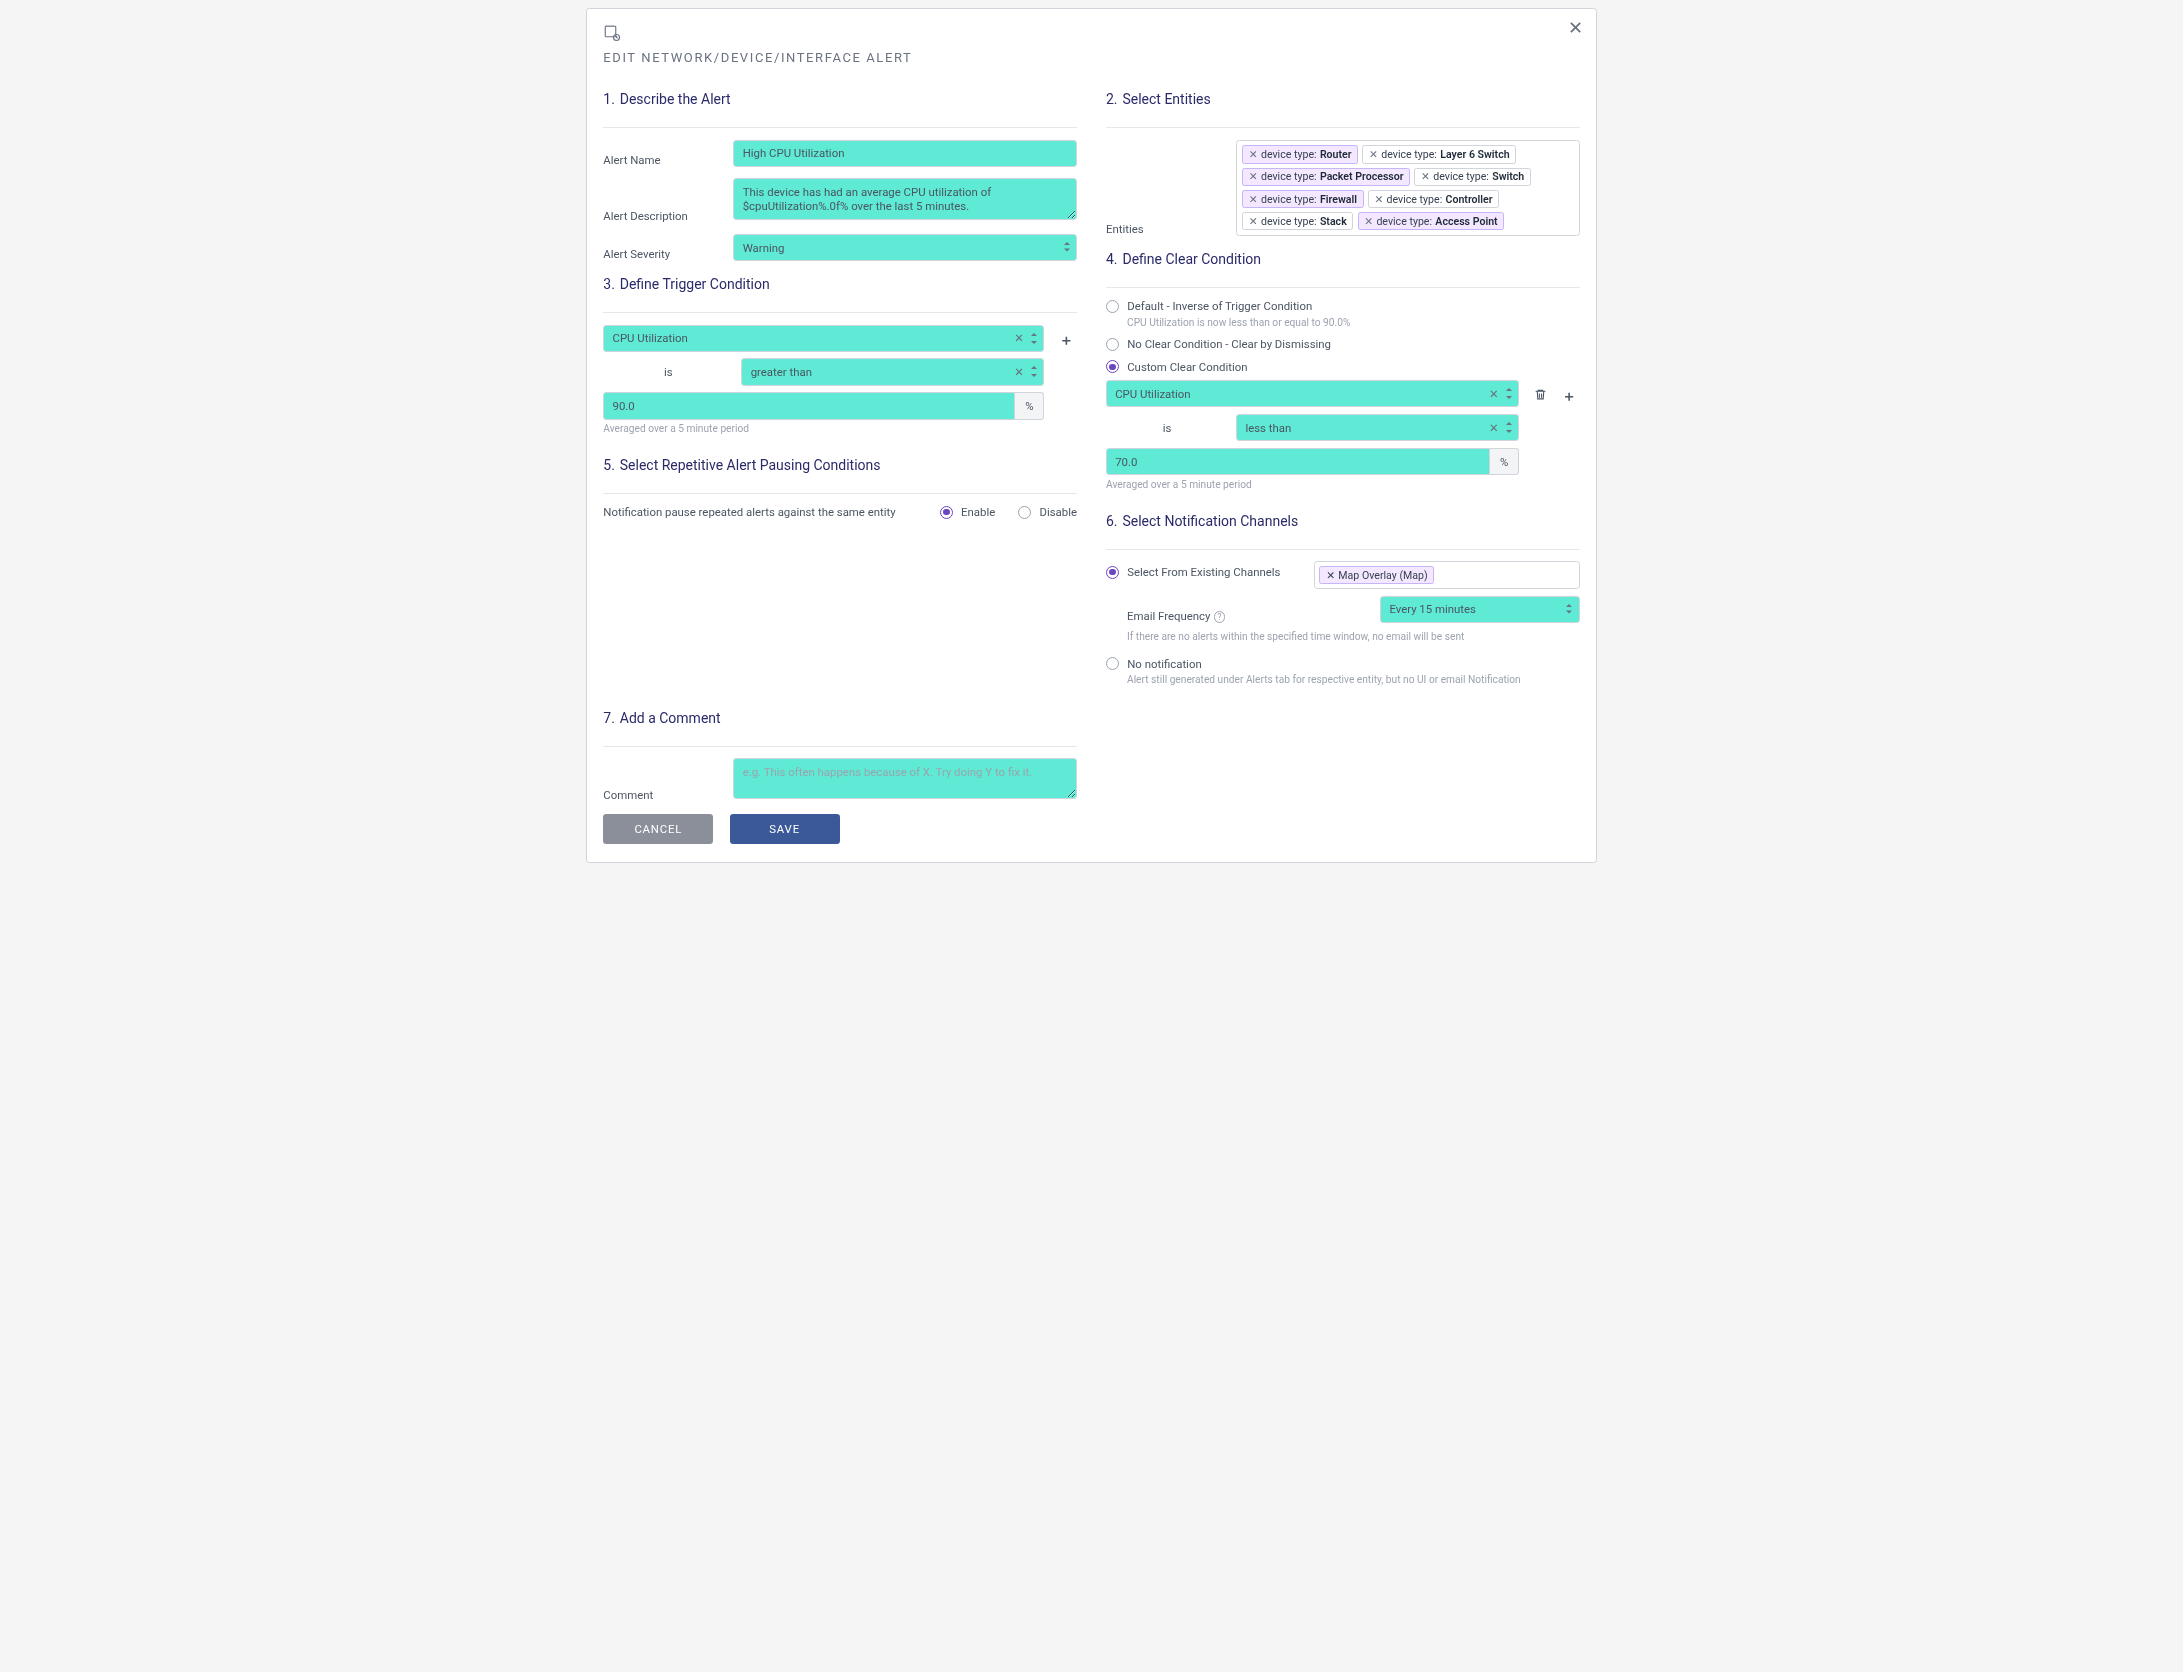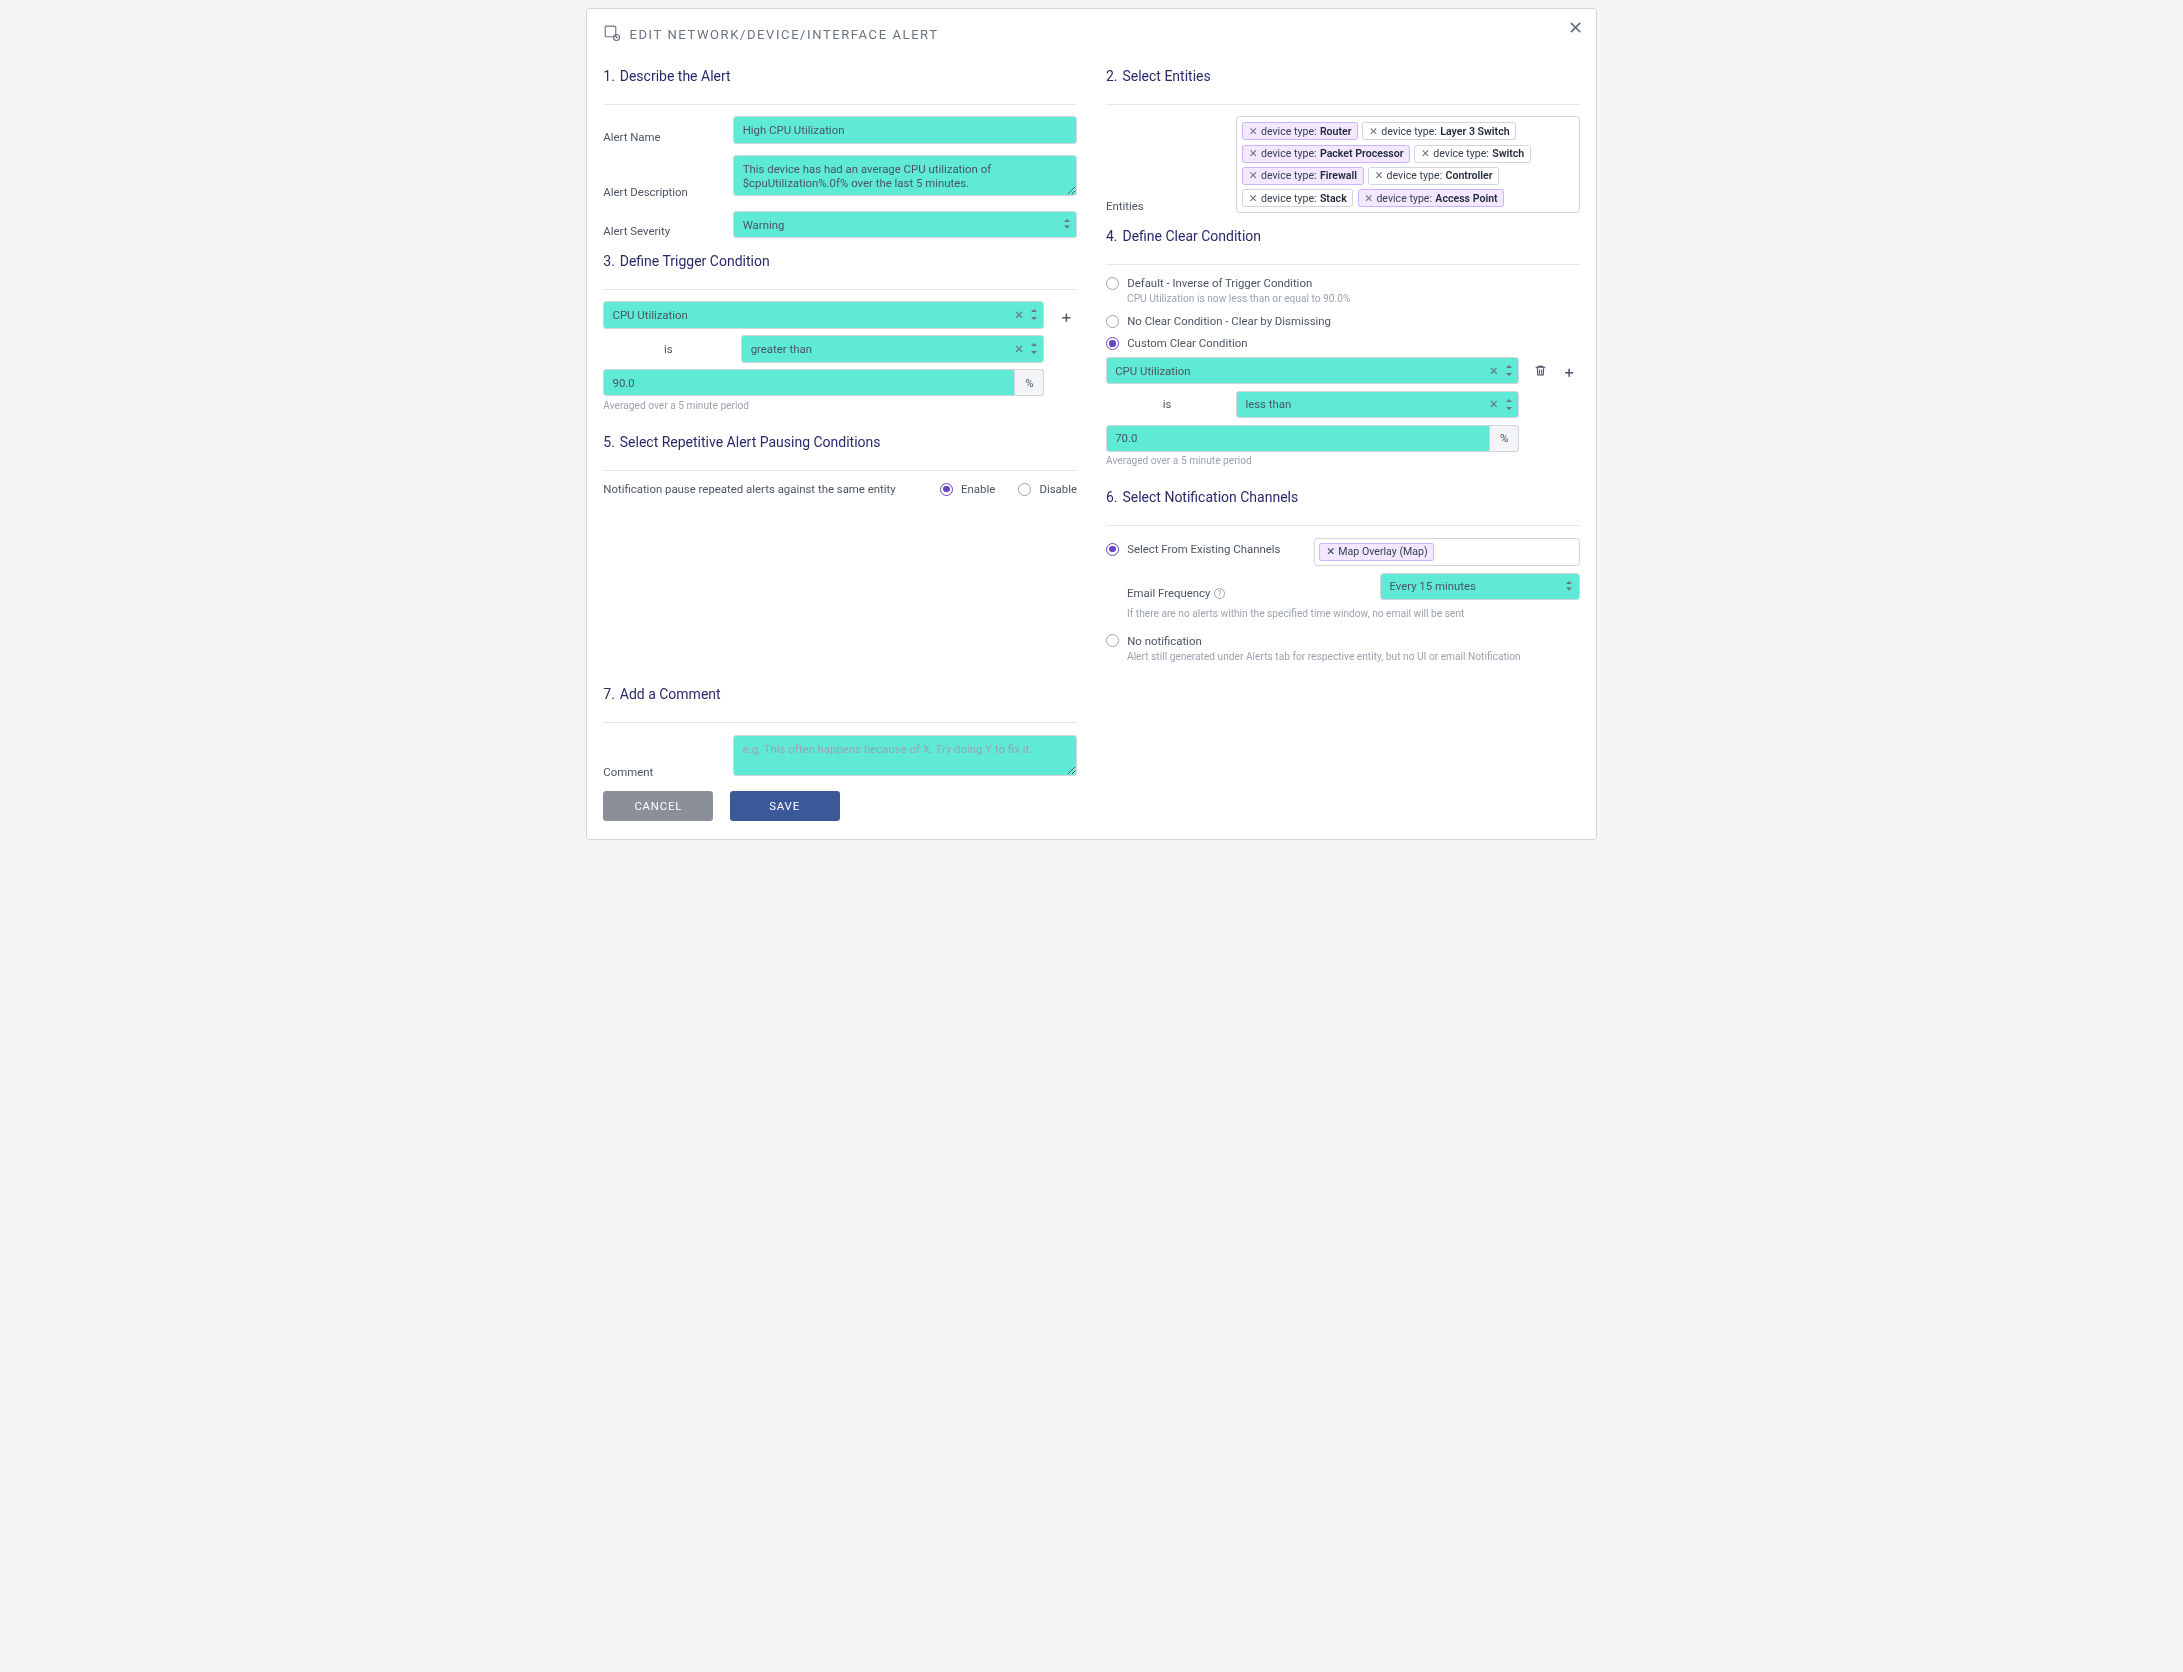--- a/index.html
+++ b/index.html
@@ -13,21 +13,21 @@
     --blue:#3b5998;
     --gray-btn:#8a8f99;
   }
   *{box-sizing:border-box;font-family:-apple-system,BlinkMacSystemFont,"Segoe UI",Roboto,Arial,sans-serif;}
   body{margin:0;background:#f5f5f5;padding:8.2px;}
   .modal{
     background:#fff;border:0.8px solid var(--border);border-radius:3.3px;
     max-width:1011px;margin:0 auto;position:relative;
     padding:14.7px 16.3px 18px 16.3px;
   }
-  .modal-header{display:flex;align-items:flex-end;gap:8.2px;margin-bottom:11.4px;}
+  .modal-header{display:flex;align-items:flex-start;gap:8.2px;margin-bottom:11.4px;flex-direction:column;}
   .modal-header svg{flex:none;}
   .modal-title{letter-spacing:1.6px;color:#6b7280;font-size:13px;font-weight:400;}
   .close-x{position:absolute;top:9.8px;right:13px;font-size:18px;color:#6b7280;cursor:pointer;line-height:1;}
   .cols{display:flex;gap:29px;}
   .col{flex:1;min-width:0;}
   .section-title{
     color:var(--heading);font-size:14px;font-weight:400;
     border-bottom:0.8px solid var(--border-light);padding-bottom:20px;margin:14.7px 0 11.4px 0;
   }
   .section-title .num{margin-right:4.9px;}
@@ -197,21 +197,21 @@
     <div class="col">
 
       <div class="section-title">
         <span class="num">2.</span><span>Select Entities</span>
       </div>
       <div class="form-row">
         <label>Entities</label>
         <div class="field">
           <div class="tags-box" id="entities-box">
               <span class="tag"><span class="x">✕</span> device type: <b>Router</b></span>
-              <span class="tag alt"><span class="x">✕</span> device type: <b>Layer 3 Switch</b></span>
+              <span class="tag alt"><span class="x">✕</span> device type: <b>Layer 6 Switch</b></span>
               <span class="tag"><span class="x">✕</span> device type: <b>Packet Processor</b></span>
               <span class="tag alt"><span class="x">✕</span> device type: <b>Switch</b></span>
               <span class="tag"><span class="x">✕</span> device type: <b>Firewall</b></span>
               <span class="tag alt"><span class="x">✕</span> device type: <b>Controller</b></span>
               <span class="tag alt"><span class="x">✕</span> device type: <b>Stack</b></span>
               <span class="tag"><span class="x">✕</span> device type: <b>Access Point</b></span>
             </div>
         </div>
       </div>
 

